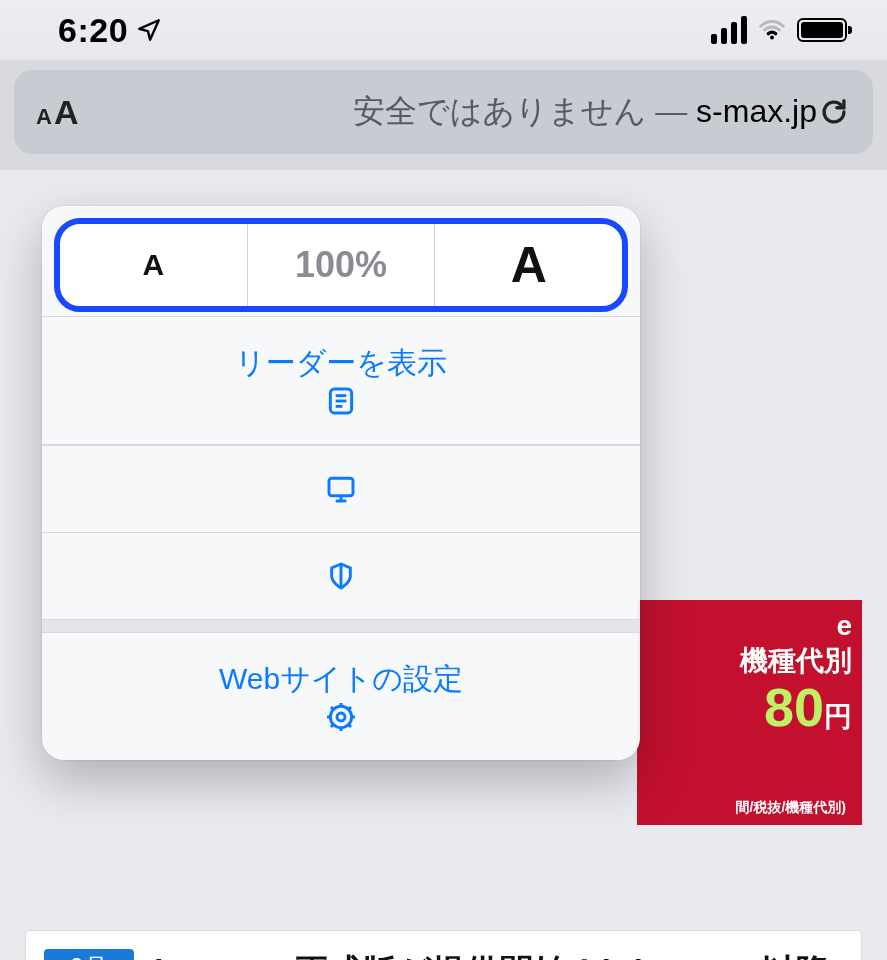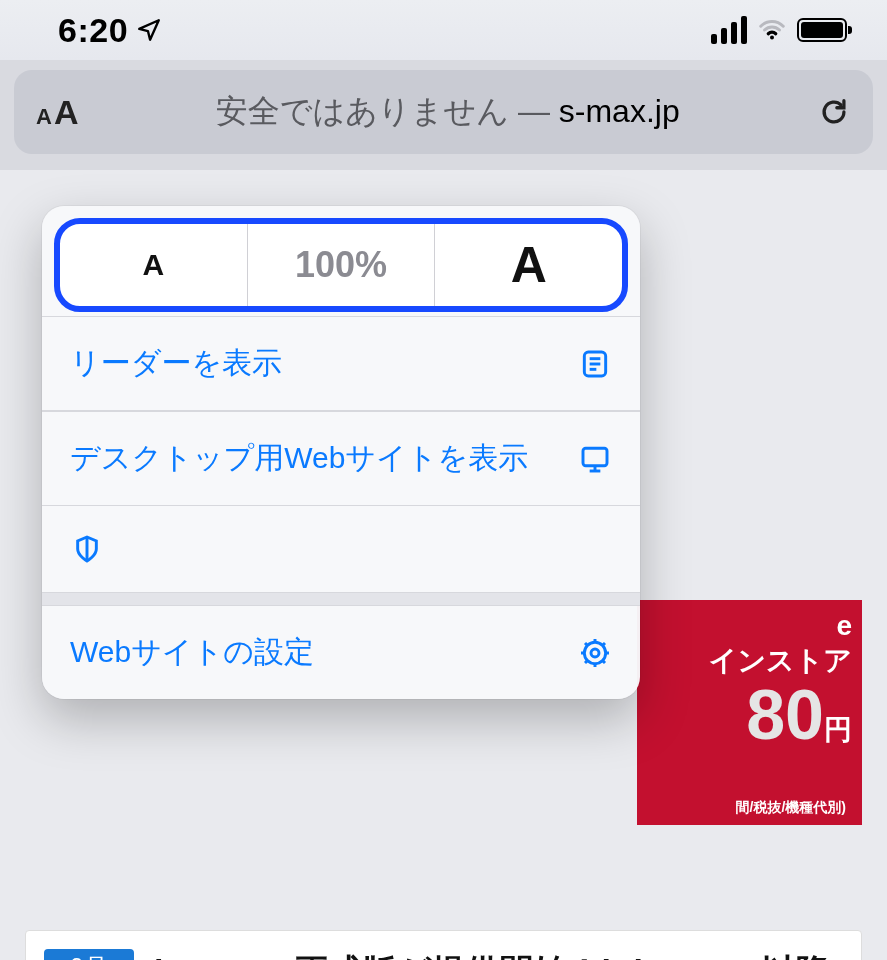--- a/index.html
+++ b/index.html
@@ -40,36 +40,36 @@
     margin: 10px 14px 0;
     background: #c9cbd3;
     border-radius: 18px;
     display: flex;
     align-items: center;
     padding: 0 22px;
   }
   .aa-btn { font-weight:700; color:#222; display:flex; align-items:baseline; gap:2px; }
   .aa-btn .small { font-size:22px; }
   .aa-btn .big { font-size:34px; }
-  .url-center { flex:1; text-align:center; font-size:32px; color:#595a5f; }
+  .url-center { flex:1; text-align:right; font-size:32px; color:#595a5f; }
   .url-center .domain { color:#000; font-weight:500; }
   .reload svg { width:34px; height:34px; display:block; }
 
   
   .page-bg {
     position:absolute; left:0; right:0; top:170px; bottom:0;
     background:#e9eaee;
   }
   .ad-banner {
     position:absolute; top:430px; right:25px; width:225px; height:225px;
     background:#c3102f; color:#fff; padding:10px; text-align:right;
     font-weight:700;
   }
   .ad-l1{font-size:28px; color:#fff;}
-  .ad-l2{font-size:70px; color:#e5e5e5; line-height:1;}
+  .ad-l2{font-size:54px; color:#bef264; line-height:1;}
   .ad-l3{font-size:28px;}
   .ad-note{font-size:14px; position:absolute; bottom:8px; right:16px;}
 
   .article-card {
     position:absolute; left:25px; right:25px; top:760px;
     background:#fff; border:1px solid #ddd; border-radius:4px;
     padding:18px 18px 30px 18px;
     display:flex; gap:20px;
   }
   .date-badge { width:90px; text-align:center; }
@@ -97,21 +97,21 @@
   .zoom-cell { flex:1; display:flex; align-items:center; justify-content:center; font-weight:600;}
   .zoom-sep { width:1px; background:#d0d0d5; }
   .zoom-small{font-size:30px; color:#111;}
   .zoom-pct{font-size:36px; color:#8b8b92;}
   .zoom-large{font-size:50px; color:#111;}
 
   .menu-list { }
   .menu-item {
     display:flex; align-items:center; justify-content:space-between;
     padding: 26px 28px;
-    font-size:30px; color:#0a7aff; font-weight:500;
+    font-size:30px; color:#0a7aff; font-weight:500;flex-direction:column;
   }
   .menu-divider { height:1px; background:#d7d8dd; margin:0; }
   .menu-gap { height:14px; background:#e3e4e9; border-top:1px solid #d7d8dd; border-bottom:1px solid #d7d8dd;}
   .menu-icon { width:34px; height:34px; display:flex; align-items:center; justify-content:center; }
   .menu-icon svg { width:32px; height:32px; stroke:#0a7aff; }
 </style>
 </head>
 <body>
 
 <div class="status-bar">
@@ -154,21 +154,21 @@
     <svg viewBox="0 0 24 24" fill="none" stroke="#222" stroke-width="2.3" stroke-linecap="round">
         <path d="M19 12a7 7 0 1 1-2.05-4.95"></path>
         <path d="M19 4v5h-5"></path>
       </svg>
   </div>
 </div>
 
 <div class="page-bg">
   <div class="ad-banner">
     <div class="ad-l1"><span>e</span></div>
-    <div class="ad-l1">インストア</div>
+    <div class="ad-l1">機種代別</div>
     <div><span class="ad-l2">80</span><span class="ad-l3">円</span></div>
     <div class="ad-note">間/税抜/機種代別)</div>
   </div>
 
   <div class="article-card">
     <div class="date-badge">
       <div class="date-month">9月</div>
 
     </div>
     <div style="flex:1">
@@ -198,21 +198,20 @@
             <line x1="8" y1="12" x2="16" y2="12"></line>
             <line x1="8" y1="16" x2="13" y2="16"></line>
           </svg>
       </span>
     </div>
     <div class="menu-divider"></div>
 
     <div class="menu-divider"></div>
 
     <div class="menu-item">
-      <span>デスクトップ用Webサイトを表示</span>
       <span class="menu-icon">
         <svg viewBox="0 0 24 24" fill="none" stroke-width="2.2">
             <rect x="3" y="4" width="18" height="13" rx="2"></rect>
             <line x1="8" y1="21" x2="16" y2="21"></line>
             <line x1="12" y1="17" x2="12" y2="21"></line>
           </svg>
       </span>
     </div>
     <div class="menu-divider"></div>
 

